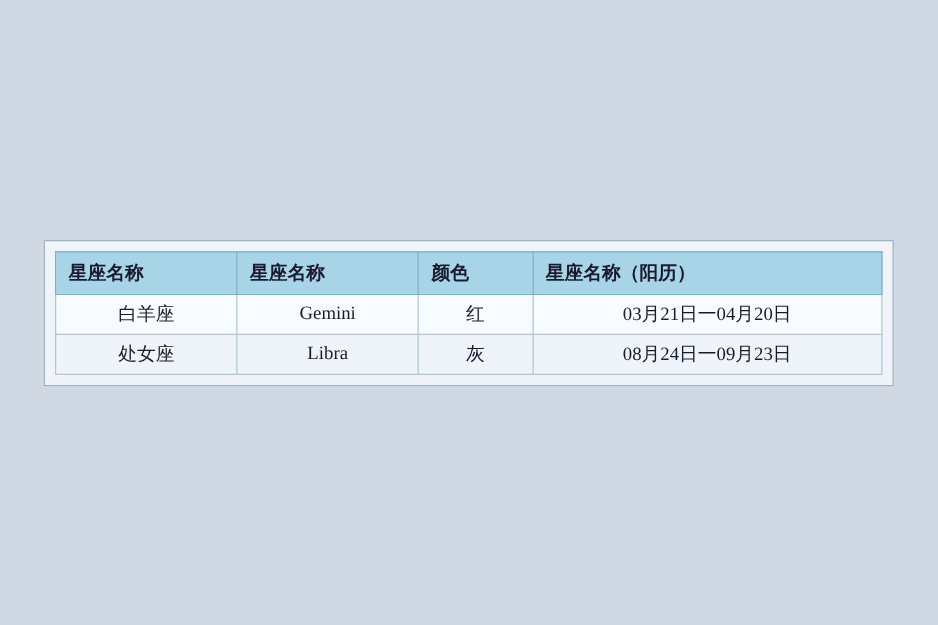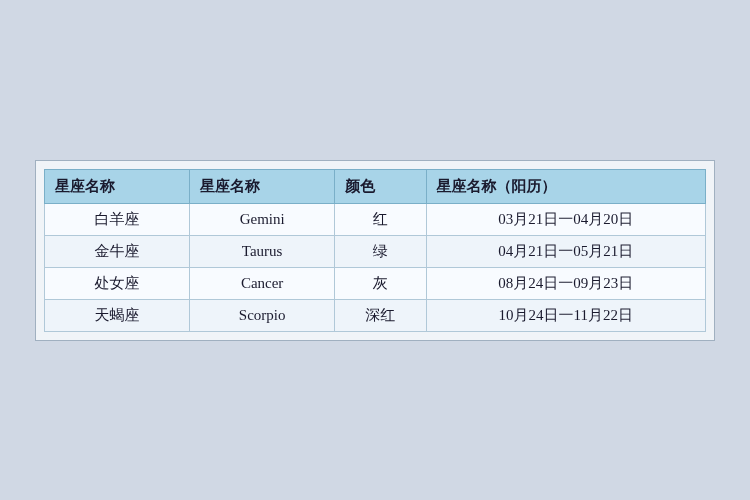--- a/index.html
+++ b/index.html
@@ -67,32 +67,20 @@
       </tr>
     </thead>
     <tbody id="table-body">
     <tr>
           <td>白羊座</td>
           <td>Gemini</td>
           <td>红</td>
           <td>03月21日一04月20日</td>
         </tr>
         <tr>
-          <td>金牛座</td>
-          <td>Taurus</td>
-          <td>绿</td>
-          <td>04月21日一05月21日</td>
-        </tr>
-        <tr>
           <td>处女座</td>
-          <td>Cancer</td>
+          <td>Libra</td>
           <td>灰</td>
           <td>08月24日一09月23日</td>
-        </tr>
-        <tr>
-          <td>天蝎座</td>
-          <td>Scorpio</td>
-          <td>深红</td>
-          <td>10月24日一11月22日</td>
         </tr>
       </tbody>
   </table>
 </div>
 
 </body></html>

